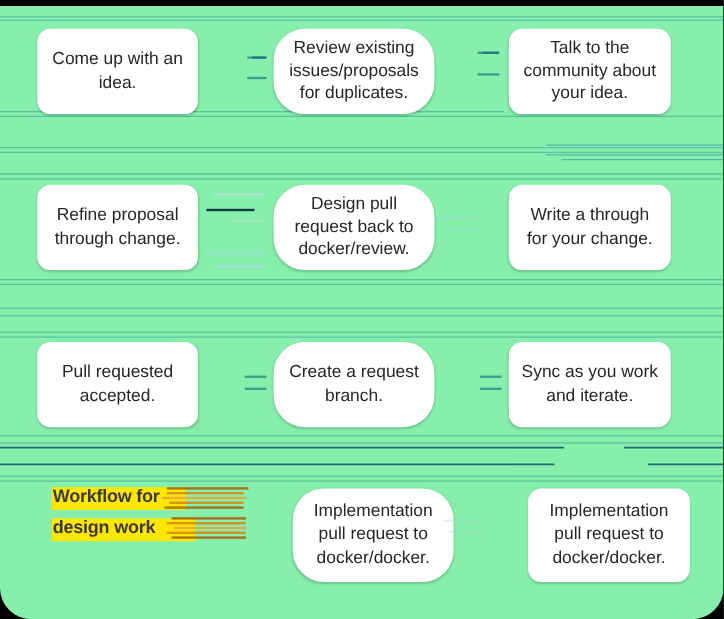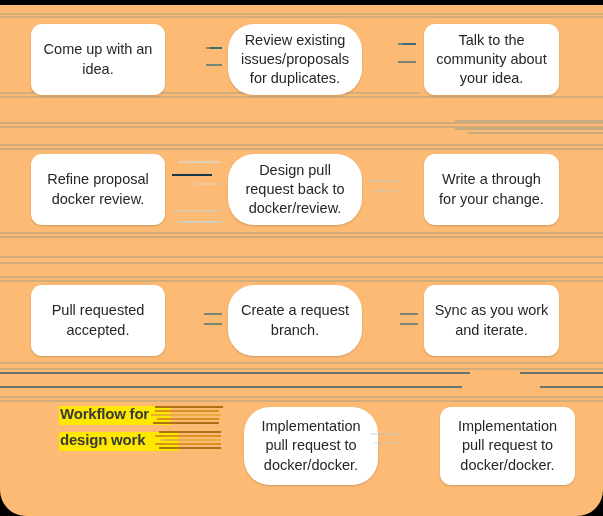--- a/index.html
+++ b/index.html
@@ -22,21 +22,21 @@
     overflow: hidden;
   }
 
   
   #board {
     position: absolute;
     left: 0;
     top: 5px;
     width: 603px;
     height: 511px;
-    background: #fdba74;
+    background: #86efac;
     border-radius: 0 0 26px 26px;
     overflow: hidden;
   }
 
   .grid {
     position: absolute;
     left: 0;
     top: 0;
     width: 603px;
     height: 511px;
@@ -83,21 +83,21 @@
   .conn i {
     display: block;
     position: absolute;
     height: 2px;
     background: rgba(12,90,120,0.55);
   }
 
   
   #wf-label {
     position: absolute;
-    left: 59px;
+    left: 43px;
     top: 398px;
     width: 160px;
     height: 52px;
   }
   .wf-line {
     position: relative;
     height: 24px;
     margin-bottom: 2px;
   }
   .wf-hl {
@@ -185,21 +185,21 @@
       <i style="left:14px; top:8;  width:12px;"></i>
       <i style="left:10px; top:17px; width:16px;"></i>
     </div>
     <div class="conn" style="left:390px; top:38px; width:32px; height:22px;">
       <i style="left:8px;  top:0;  width:18px;"></i>
       <i style="left:12px; top:9;  width:14px;"></i>
       <i style="left:8px;  top:18px; width:18px;"></i>
     </div>
 
     <div class="card c1 r2">
-      <span>Refine proposal docker review.</span>
+      <span>Refine proposal through change.</span>
     </div>
     <div class="card c2 r2">
       <span>Design pull request back to docker/review.</span>
     </div>
     <div class="card c3 r2">
       <span>Write a through for your change.</span>
     </div>
 
     <div class="conn" style="left:172px; top:156px; width:52px; height:30px;">
       <i style="left:6px;  top:0;  width:42px; background:rgba(200,225,235,0.55);"></i>

